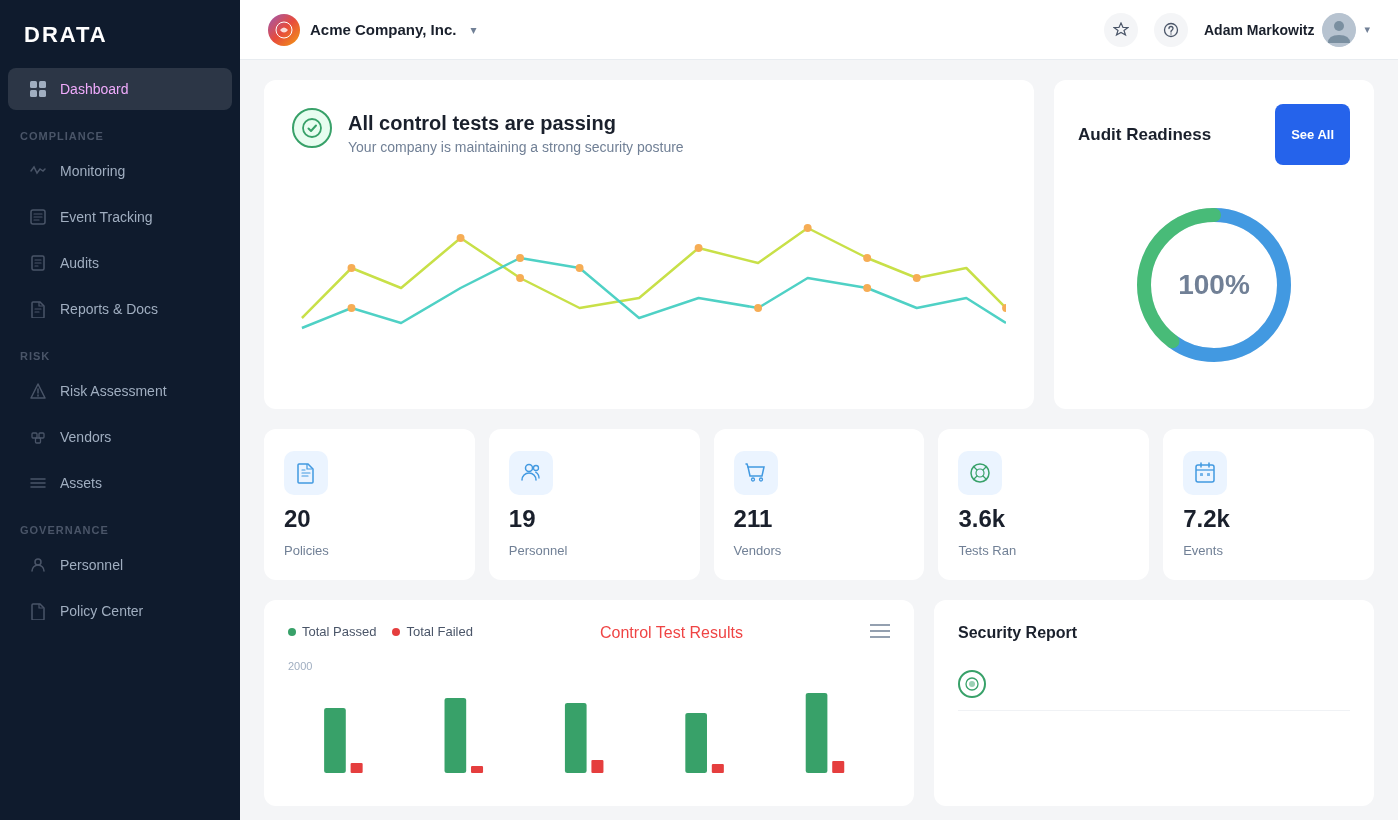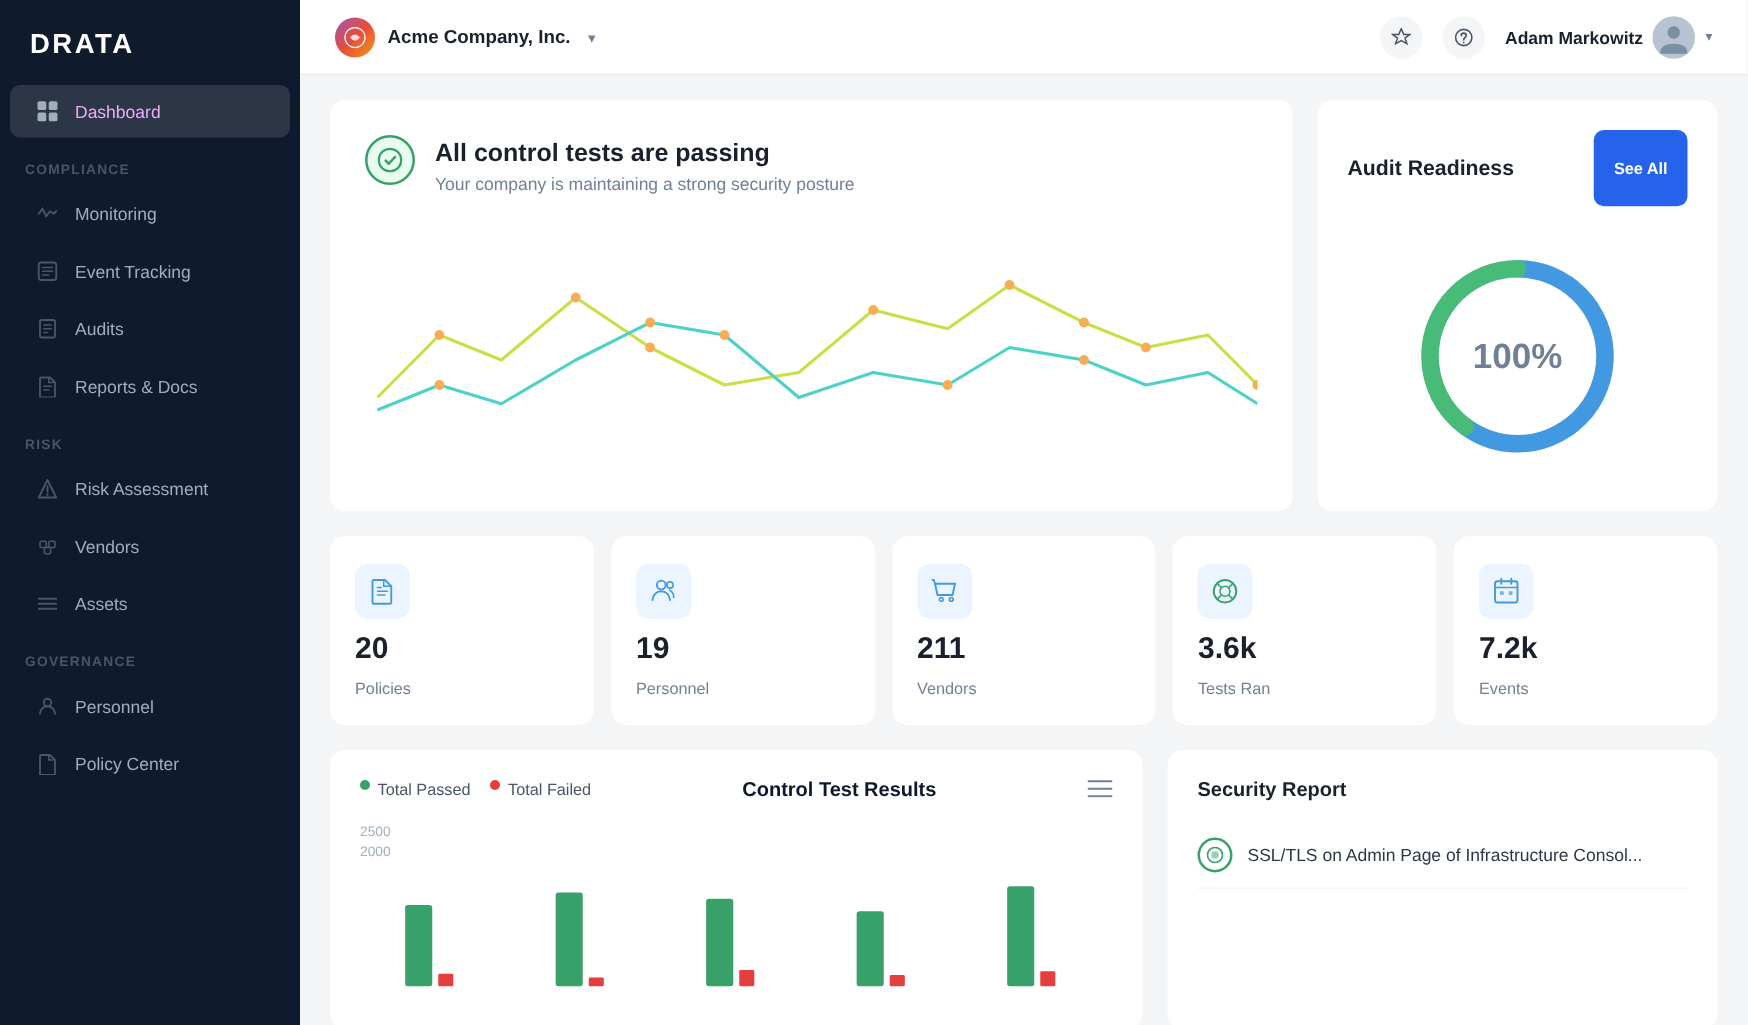--- a/index.html
+++ b/index.html
@@ -270,21 +270,21 @@
     }
     .cr-title { font-size: 16px; font-weight: 600; color: #1a202c; margin-bottom: 14px; }
     .legend {
       display: flex;
       gap: 16px;
       align-items: center;
       margin-bottom: 14px;
     }
     .legend-item {
       display: flex;
-      align-items: flex-start;
+      align-items: center;
       gap: 6px;
       font-size: 13px;
       color: #4a5568;
     }
     .legend-dot {
       width: 8px;
       height: 8px;
       border-radius: 50%;
     }
     .cr-header-row {
@@ -629,23 +629,20 @@
           <div>
             <svg width="20" height="14" viewBox="0 0 20 14" fill="none">
               <line x1="0" y1="1" x2="20" y2="1" stroke="#718096" stroke-width="1.5"></line>
               <line x1="0" y1="7" x2="20" y2="7" stroke="#718096" stroke-width="1.5"></line>
               <line x1="0" y1="13" x2="20" y2="13" stroke="#718096" stroke-width="1.5"></line>
             </svg>
           </div>
         </div>
 
         <div style="margin-top:8px;">
-          <div style="display:flex;justify-content:space-between;margin-bottom:4px;">
-            <span style="font-size:11px;color:#a0aec0;">2500</span>
-          </div>
           <div style="display:flex;justify-content:space-between;margin-bottom:16px;">
             <span style="font-size:11px;color:#a0aec0;">2000</span>
           </div>
           <svg width="100%" height="90" viewBox="0 0 500 90" preserveAspectRatio="none">
 
             <rect x="30" y="20" width="18" height="65" fill="#38a169" rx="2"></rect>
             <rect x="130" y="10" width="18" height="75" fill="#38a169" rx="2"></rect>
             <rect x="230" y="15" width="18" height="70" fill="#38a169" rx="2"></rect>
             <rect x="330" y="25" width="18" height="60" fill="#38a169" rx="2"></rect>
             <rect x="430" y="5" width="18" height="80" fill="#38a169" rx="2"></rect>
@@ -661,40 +658,39 @@
 
       <div class="security-card">
         <div class="security-title">Security Report</div>
         <div class="security-item">
           <div class="security-status-icon">
             <svg width="14" height="14" viewBox="0 0 14 14" fill="none">
               <circle cx="7" cy="7" r="6" stroke="#38a169" stroke-width="1.3" fill="none"></circle>
               <circle cx="7" cy="7" r="3" fill="#38a169" opacity="0.5"></circle>
             </svg>
           </div>
-          <span>SSL/TLS on Admin Page of Infrastructure Consol...</span>
         </div>
       </div>
     </div>
 
   </div>
 </div>
 
 <style>
   
   .cr-header-row {
     display: flex;
     justify-content: space-between;
     align-items: flex-start;
     flex-wrap: wrap;
   }
   .cr-title {
     font-size: 16px;
-    font-weight: 700;
-    color: #0f172a;
+    font-weight: 400;
+    color: #ef4444;
     display: block;
     margin-bottom: 10px;
     width: 100%;
     order: -1;
   }
   .cr-header-row .legend {
     margin-bottom: 0;
   }
 </style>
 

